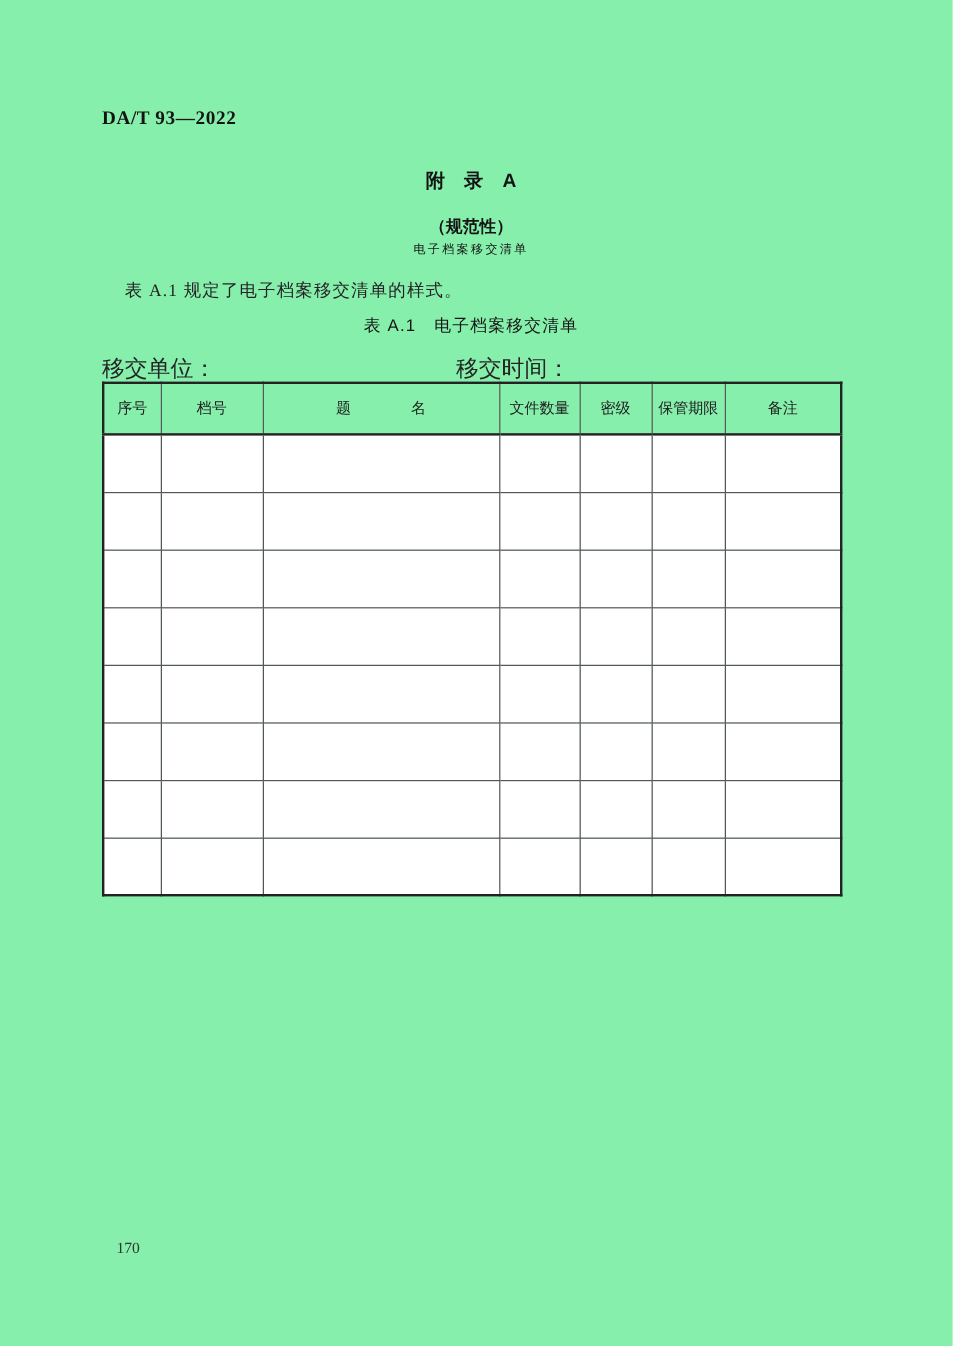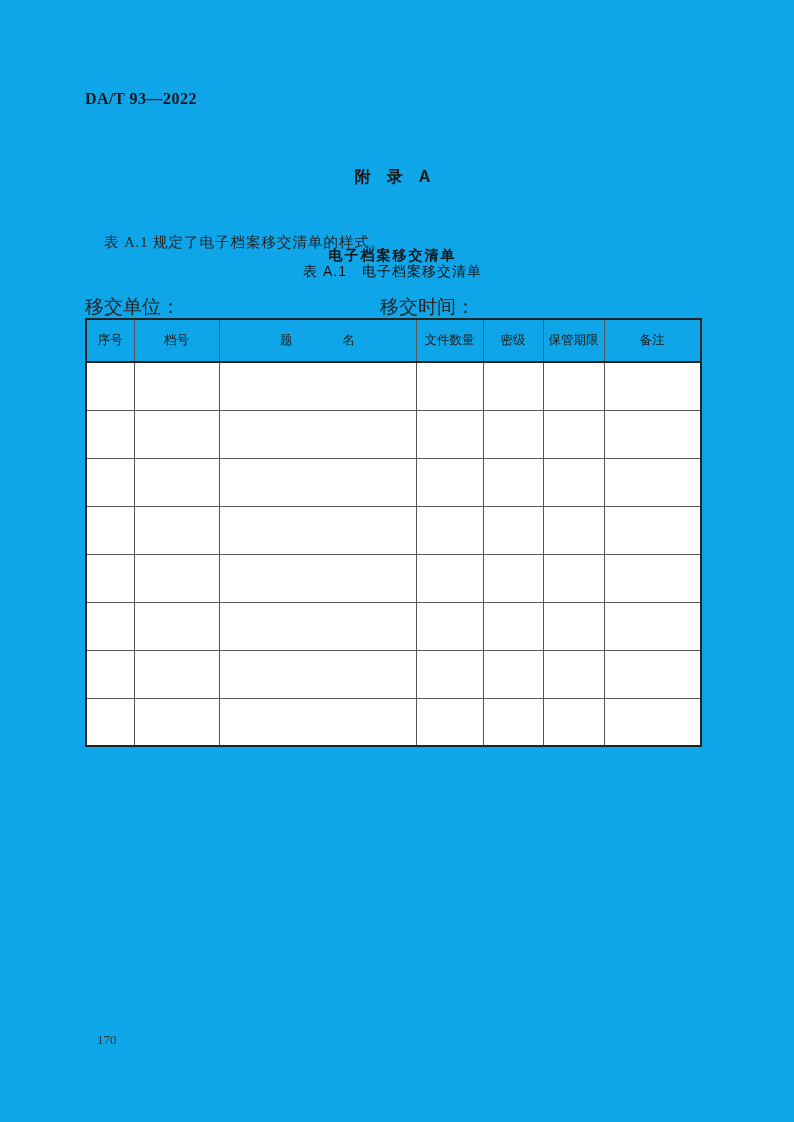--- a/index.html
+++ b/index.html
@@ -3,21 +3,21 @@
 <meta charset="utf-8">
 <style>
   * { margin: 0; padding: 0; box-sizing: border-box; }
   html, body { background: #ffffff; }
   body { font-family: "Liberation Serif", serif; color: #1f1f1f; }
 
   .page {
     position: relative;
     width: 794px;
     height: 1122px;
-    background: #0ea5e9;
+    background: #86efac;
     overflow: hidden;
     outline: 1px solid #ececec;
   }
 
   .doc-code {
     position: absolute;
     left: 85px;
     top: 90px;
     font-family: "Liberation Serif", serif;
     font-weight: bold;
@@ -29,40 +29,39 @@
 
   .center-block {
     position: absolute;
     left: 85px;
     width: 615px;
     text-align: center;
     color: #141414;
   }
 
   .annex-title {
-    top: 167px;
+    top: 141px;
     font-family: "Liberation Sans", sans-serif;
     font-weight: bold;
     font-size: 16px;
   }
 
   .annex-type {
     top: 180px;
     font-family: "Liberation Sans", sans-serif;
     font-weight: bold;
     font-size: 14px;
   }
 
   .annex-subject {
     top: 201px;
     font-family: "Liberation Sans", sans-serif;
-    font-weight: bold;
-    font-size: 14px;
+    font-weight: normal;
+    font-size: 10px;
     letter-spacing: 2px;
-    margin-top: 46px;
   }
 
   .intro {
     position: absolute;
     left: 84px;
     top: 233px;
     width: 615px;
     font-size: 14.5px;
     letter-spacing: 1px;
     color: #242424;
@@ -129,20 +128,21 @@
   }
 </style>
 </head>
 <body>
 
 <div class="page">
 
   <div class="doc-code">DA/T 93—2022</div>
 
   <div class="center-block annex-title">附　录　A</div>
+  <div class="center-block annex-type">（规范性）</div>
   <div class="center-block annex-subject">电子档案移交清单</div>
 
   <div class="intro"><span class="indent"></span><span>表 A.1 规定了电子档案移交清单的样式。</span></div>
 
   <div class="center-block table-caption">表 A.1　电子档案移交清单</div>
 
   <div class="form-labels">
     <span class="label-unit">移交单位：</span>
     <span class="label-time">移交时间：</span>
   </div>

